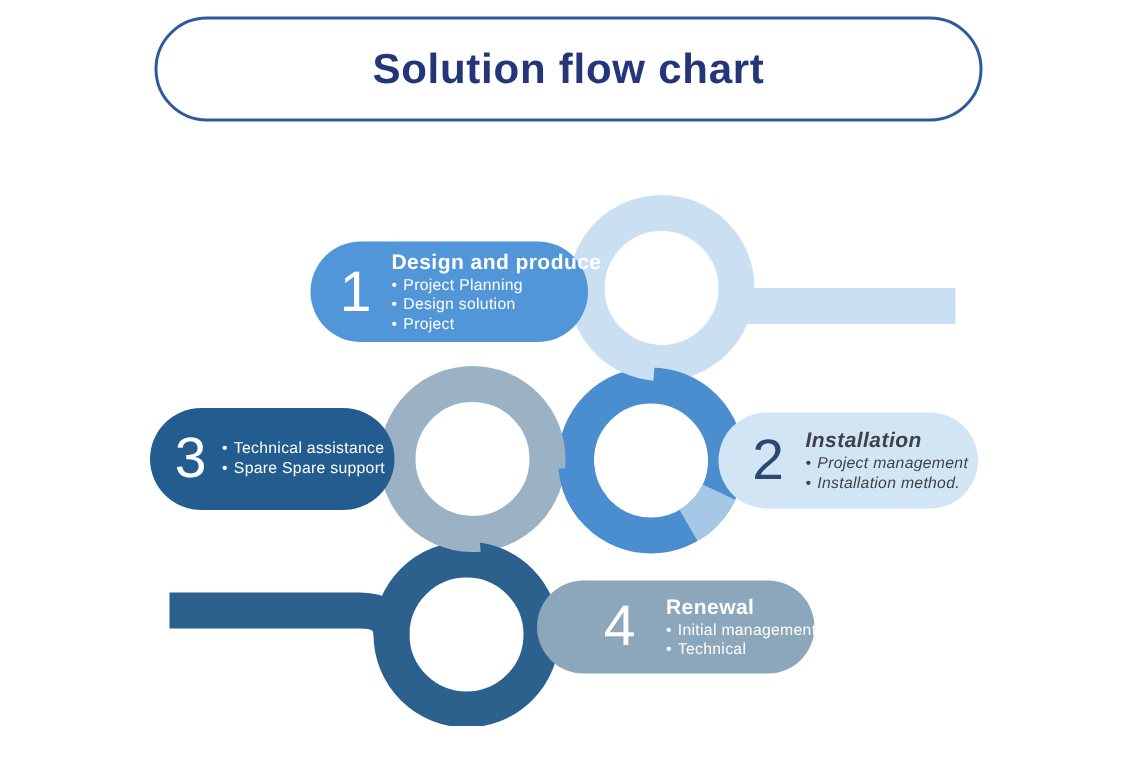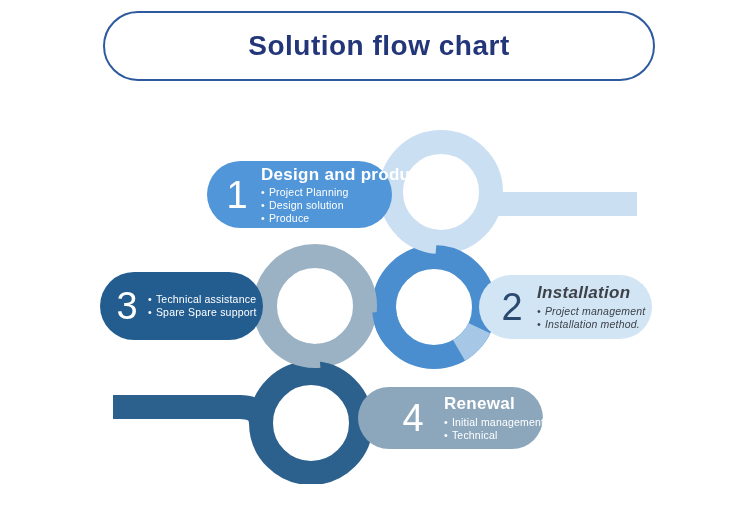--- a/index.html
+++ b/index.html
@@ -21,21 +21,21 @@
   .pill {
     position:absolute; display:flex; align-items:center;
     color:#ffffff; box-sizing:border-box;
   }
   .pill .num {
     flex:0 0 auto; font-size:38px; font-weight:400; line-height:1;
     text-align:center;
   }
   .pill .body { flex:1 1 auto; min-width:0; }
   .pill .ttl {
-    font-size:17px; font-weight:bold; letter-spacing:0.3px;
+    font-size:14px; font-weight:bold; letter-spacing:0.3px;
     line-height:1.15; margin-bottom:2px; white-space:nowrap;
   }
   .bullet {
     display:flex; gap:4px; font-size:10.5px; letter-spacing:0.2px;
     line-height:1.22; white-space:nowrap;
   }
   .bullet .dot { flex:0 0 auto; }
 
   #pill1 { left:207px; top:161px; width:185px; height:67px; border-radius:34px;
            background:#5096d8; padding-left:12px; }
@@ -91,21 +91,21 @@
       <div class="bullet">
         <span class="dot">•</span>
         <span>Project Planning</span>
       </div>
       <div class="bullet">
         <span class="dot">•</span>
         <span>Design solution</span>
       </div>
       <div class="bullet">
         <span class="dot">•</span>
-        <span>Produce</span>
+        <span>Project</span>
       </div>
     </div>
   </div>
 
   <div class="pill" id="pill2" style="background-color: rgb(210, 229, 244);">
     <div class="num" style="color: rgb(43, 74, 112);">2</div>
     <div class="body" style="color: rgb(61, 66, 73); font-style: italic;">
       <div class="ttl">Installation</div>
       <div class="bullet">
         <span class="dot">•</span>

